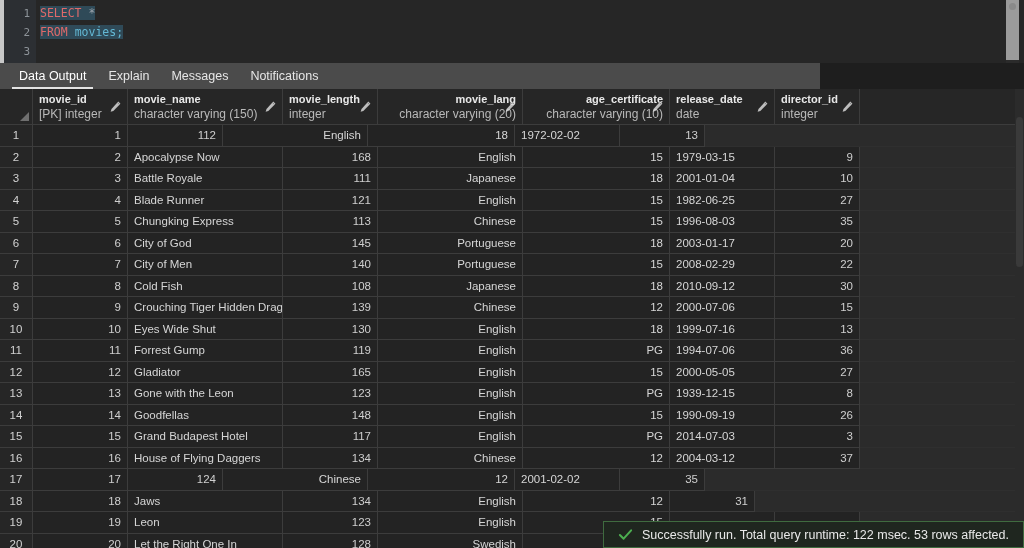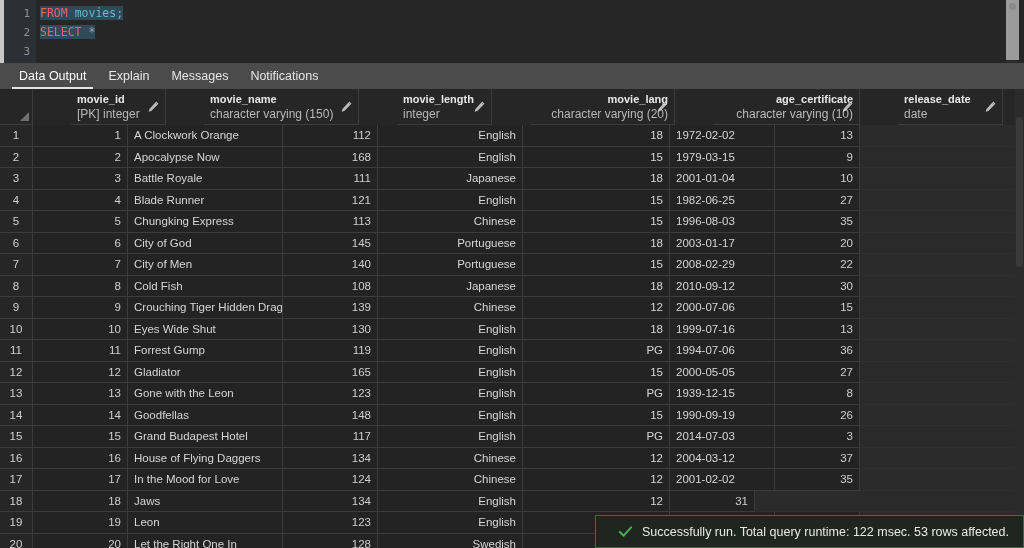--- a/index.html
+++ b/index.html
@@ -41,21 +41,21 @@
   .editor-scroll {
     position: absolute; right: 0; top: 0; width: 21px; height: 63px;
     background: #262626; flex: none;
   }
   .editor-scroll .track { position: absolute; left: 3px; top: 0; width: 13px; height: 63px; background: #2b2b2b; }
   .editor-scroll .thumb { position: absolute; left: 3px; top: 0; width: 13px; height: 60px; background: #9b9b9b; }
   .editor-scroll .btn { position: absolute; left: 6px; top: 3px; width: 7px; height: 7px; border-radius: 50%; background: #8a8a8a; }
 
   
   .tabbar {
-    position: absolute; left: 0; top: 63px; width: 1024px; height: 26px;
+    position: absolute; left: 0; top: 63px; width: 820px; height: 26px;
     background: #4b4b4b; display: flex; align-items: flex-end;
     padding-left: 8px; gap: 0;
   }
   .tab {
     font-size: 12.5px; color: #e6e6e6; padding: 2px 11px 5px 11px;
     line-height: 16px; position: relative; cursor: pointer; white-space: nowrap;
   }
   .tab.active { color: #ffffff; }
   .tab.active::after {
     content: ""; position: absolute; left: 4px; right: 4px; bottom: 0;
@@ -65,21 +65,21 @@
   
   .grid-wrap {
     position: absolute; left: 0; top: 89px; width: 1024px; height: 459px;
     background: #2b2b2b; overflow: hidden;
   }
   .grid { position: absolute; left: 0; top: 0; width: 1024px; }
 
   .grid-header { display: flex; height: 36px; background: #262626; }
   .hcell {
     position: relative; border-right: 1px solid #3c3c3c; border-bottom: 1px solid #3c3c3c;
-    background: #262626; padding: 3px 6px 0 6px; overflow: hidden; margin-left: 38px;
+    background: #262626; padding: 3px 6px 0 6px; overflow: hidden;
   }
   .hcell .hname {
     font-size: 11px; font-weight: bold; color: #e8e8e8;
     white-space: nowrap; line-height: 15px;
   }
   .hcell .htype {
     font-size: 12px; color: #b9b9b9; white-space: nowrap; line-height: 14px;
   }
   .pencil { position: absolute; right: 5px; top: 11px; width: 13px; height: 13px; opacity: .85; }
   .corner-cell {
@@ -120,46 +120,46 @@
     position: absolute; right: 0; top: 89px; width: 9px; height: 459px;
     background: #2b2b2b;
   }
   .grid-vscroll .thumb {
     position: absolute; left: 1px; top: 28px; width: 7px; height: 150px;
     background: #3a3a3a; border-radius: 4px;
   }
 
   
   .toast {
-    position: absolute; right: 0; bottom: 0; height: 33px;
+    position: absolute; right: 0; bottom: 0; height: 27px;
     min-width: 409px;
     background: #1f261f; border: 1px solid #3f6b3f;
     display: flex; align-items: center; gap: 9px;
-    padding: 0 14px 0 22px;
+    padding: 0 14px 0 14px;
   }
   .toast .check { width: 15px; height: 15px; flex: none; }
   .toast .msg { font-size: 12.5px; color: #e9e9e9; white-space: nowrap; }
 </style>
 </head>
 <body>
 
 <div id="app">
 
   <div class="editor">
     <div class="editor-leftedge"></div>
 
     <div class="gutter">
       <div>1</div>
       <div>2</div>
       <div>3</div>
     </div>
 
     <div class="code">
+      <div class="ln"><span class="sel"><span class="kw">SELECT</span> <span class="op">*</span></span></div>
       <div class="ln"><span class="sel"><span class="kw">FROM</span> <span class="id">movies</span><span class="punct">;</span></span></div>
-      <div class="ln"><span class="sel"><span class="kw">SELECT</span> <span class="op">*</span></span></div>
       <div class="ln"></div>
     </div>
 
     <div class="editor-scroll">
       <div class="track"></div>
       <div class="thumb"></div>
       <div class="btn"></div>
     </div>
   </div>
 
@@ -234,21 +234,20 @@
               <path d="M10.3 3.0 L13.0 5.7" stroke="#7a7a7a" stroke-width="0.9" fill="none"></path>
             </svg>
           </div>
           <div class="filler-h"></div>
       </div>
 
       <div id="grid-body">
           <div class="row">
             <div class="rownum">1</div>
             <div class="cell c-id num">1</div>
-            <div class="cell c-name">A Clockwork Orange</div>
             <div class="cell c-length num">112</div>
             <div class="cell c-lang">English</div>
             <div class="cell c-age">18</div>
             <div class="cell c-rel">1972-02-02</div>
             <div class="cell c-dir num">13</div>
             <div class="filler-c"></div>
           </div>
           <div class="row">
             <div class="rownum">2</div>
             <div class="cell c-id num">2</div>
@@ -410,21 +409,20 @@
             <div class="cell c-length num">134</div>
             <div class="cell c-lang">Chinese</div>
             <div class="cell c-age">12</div>
             <div class="cell c-rel">2004-03-12</div>
             <div class="cell c-dir num">37</div>
             <div class="filler-c"></div>
           </div>
           <div class="row">
             <div class="rownum">17</div>
             <div class="cell c-id num">17</div>
-            <div class="cell c-name">In the Mood for Love</div>
             <div class="cell c-length num">124</div>
             <div class="cell c-lang">Chinese</div>
             <div class="cell c-age">12</div>
             <div class="cell c-rel">2001-02-02</div>
             <div class="cell c-dir num">35</div>
             <div class="filler-c"></div>
           </div>
           <div class="row">
             <div class="rownum">18</div>
             <div class="cell c-id num">18</div>

